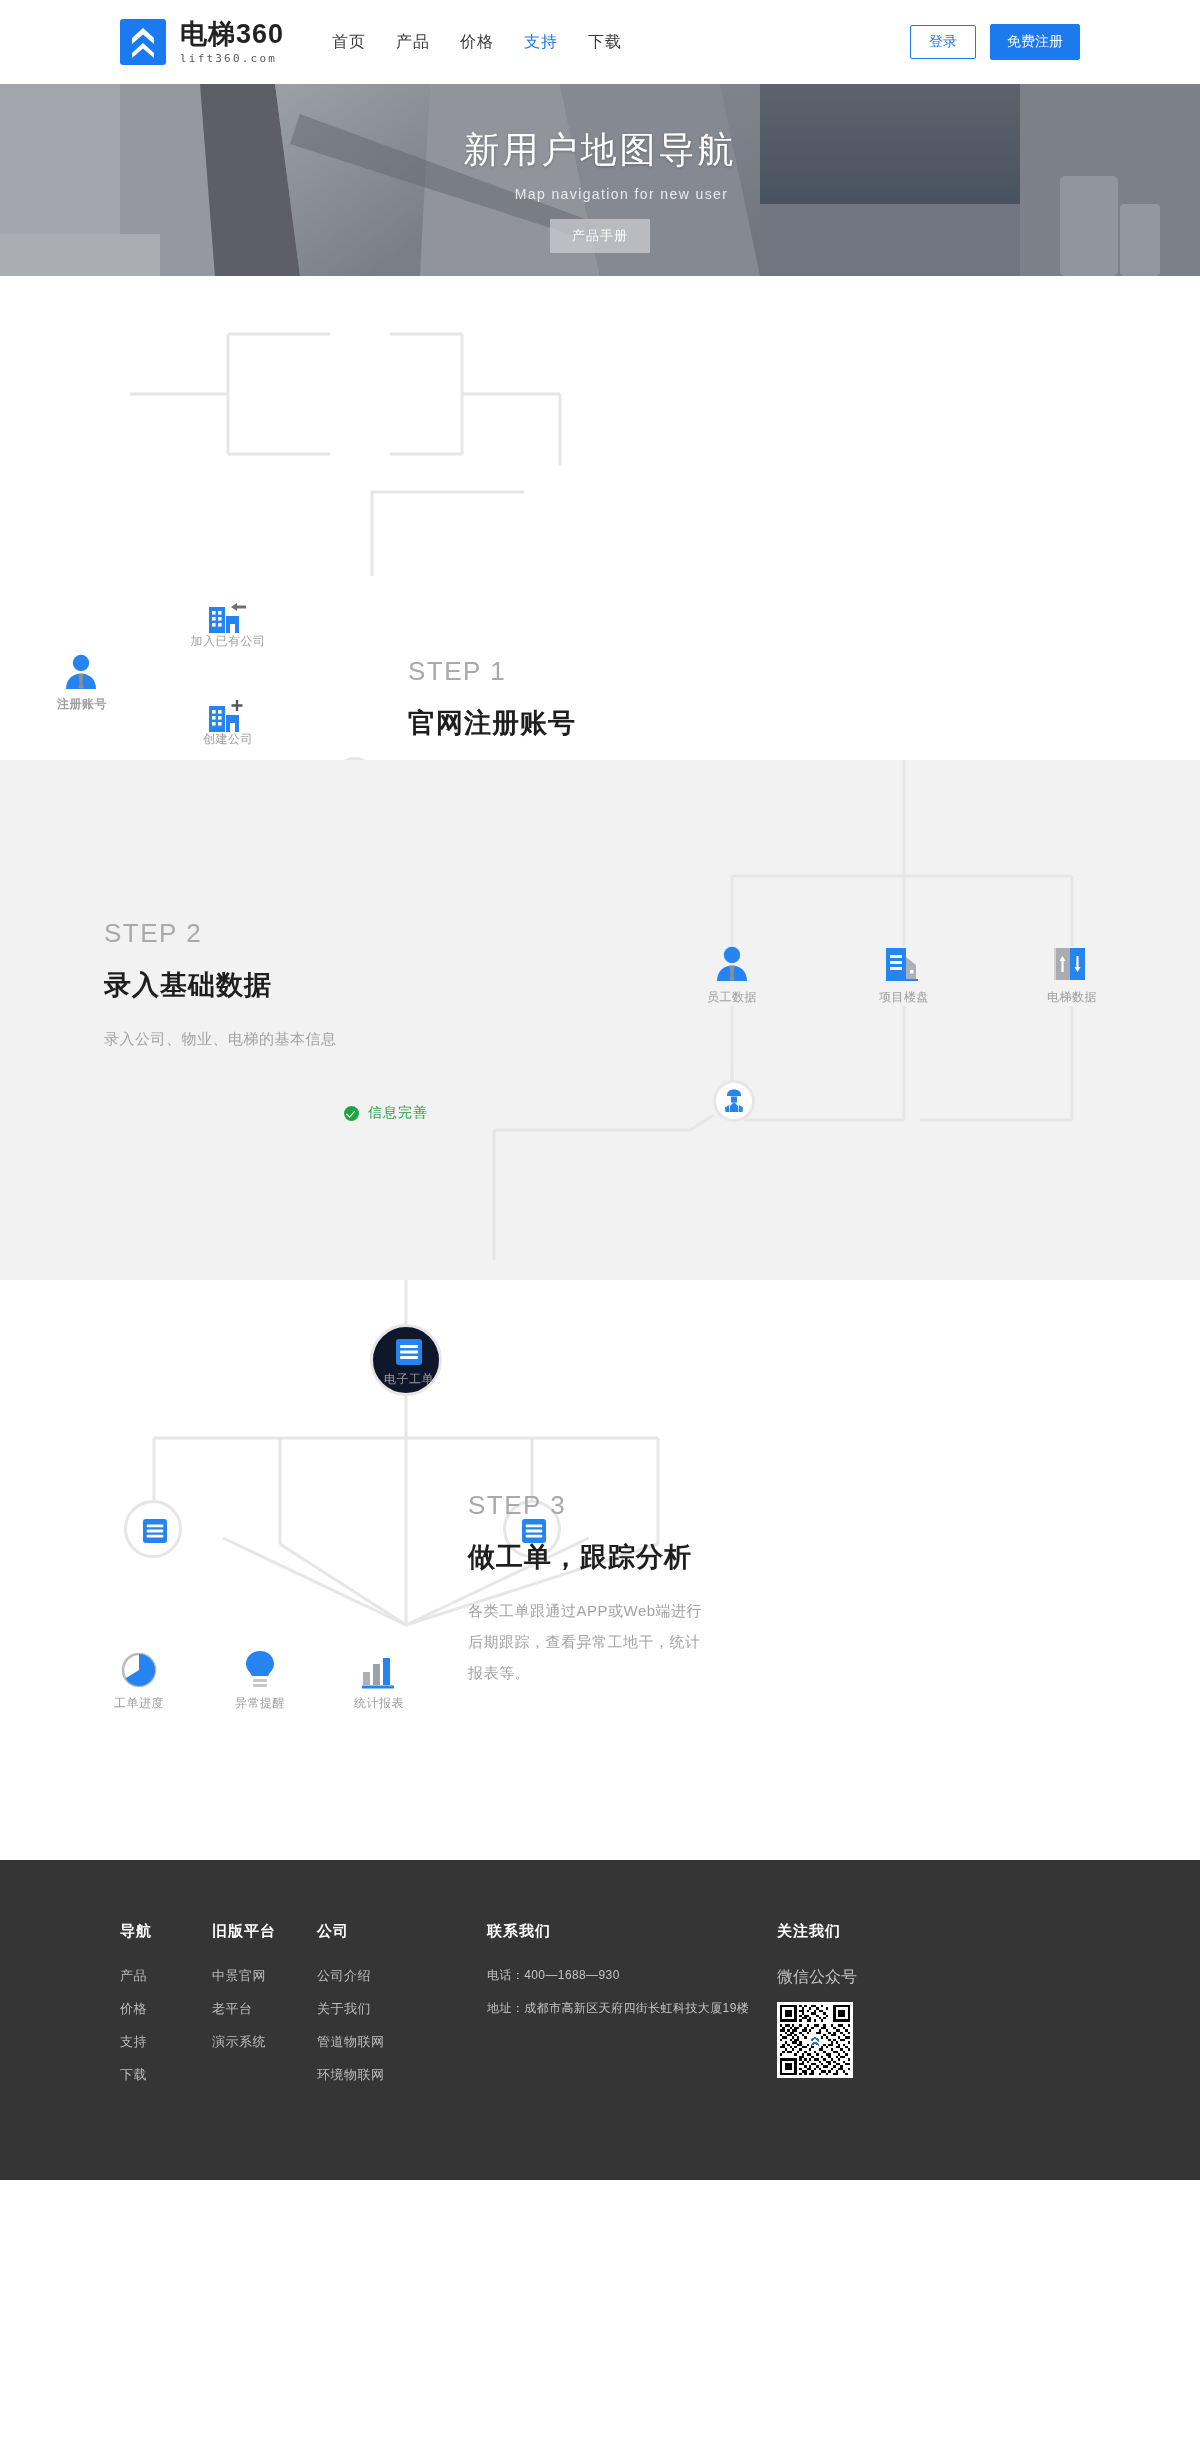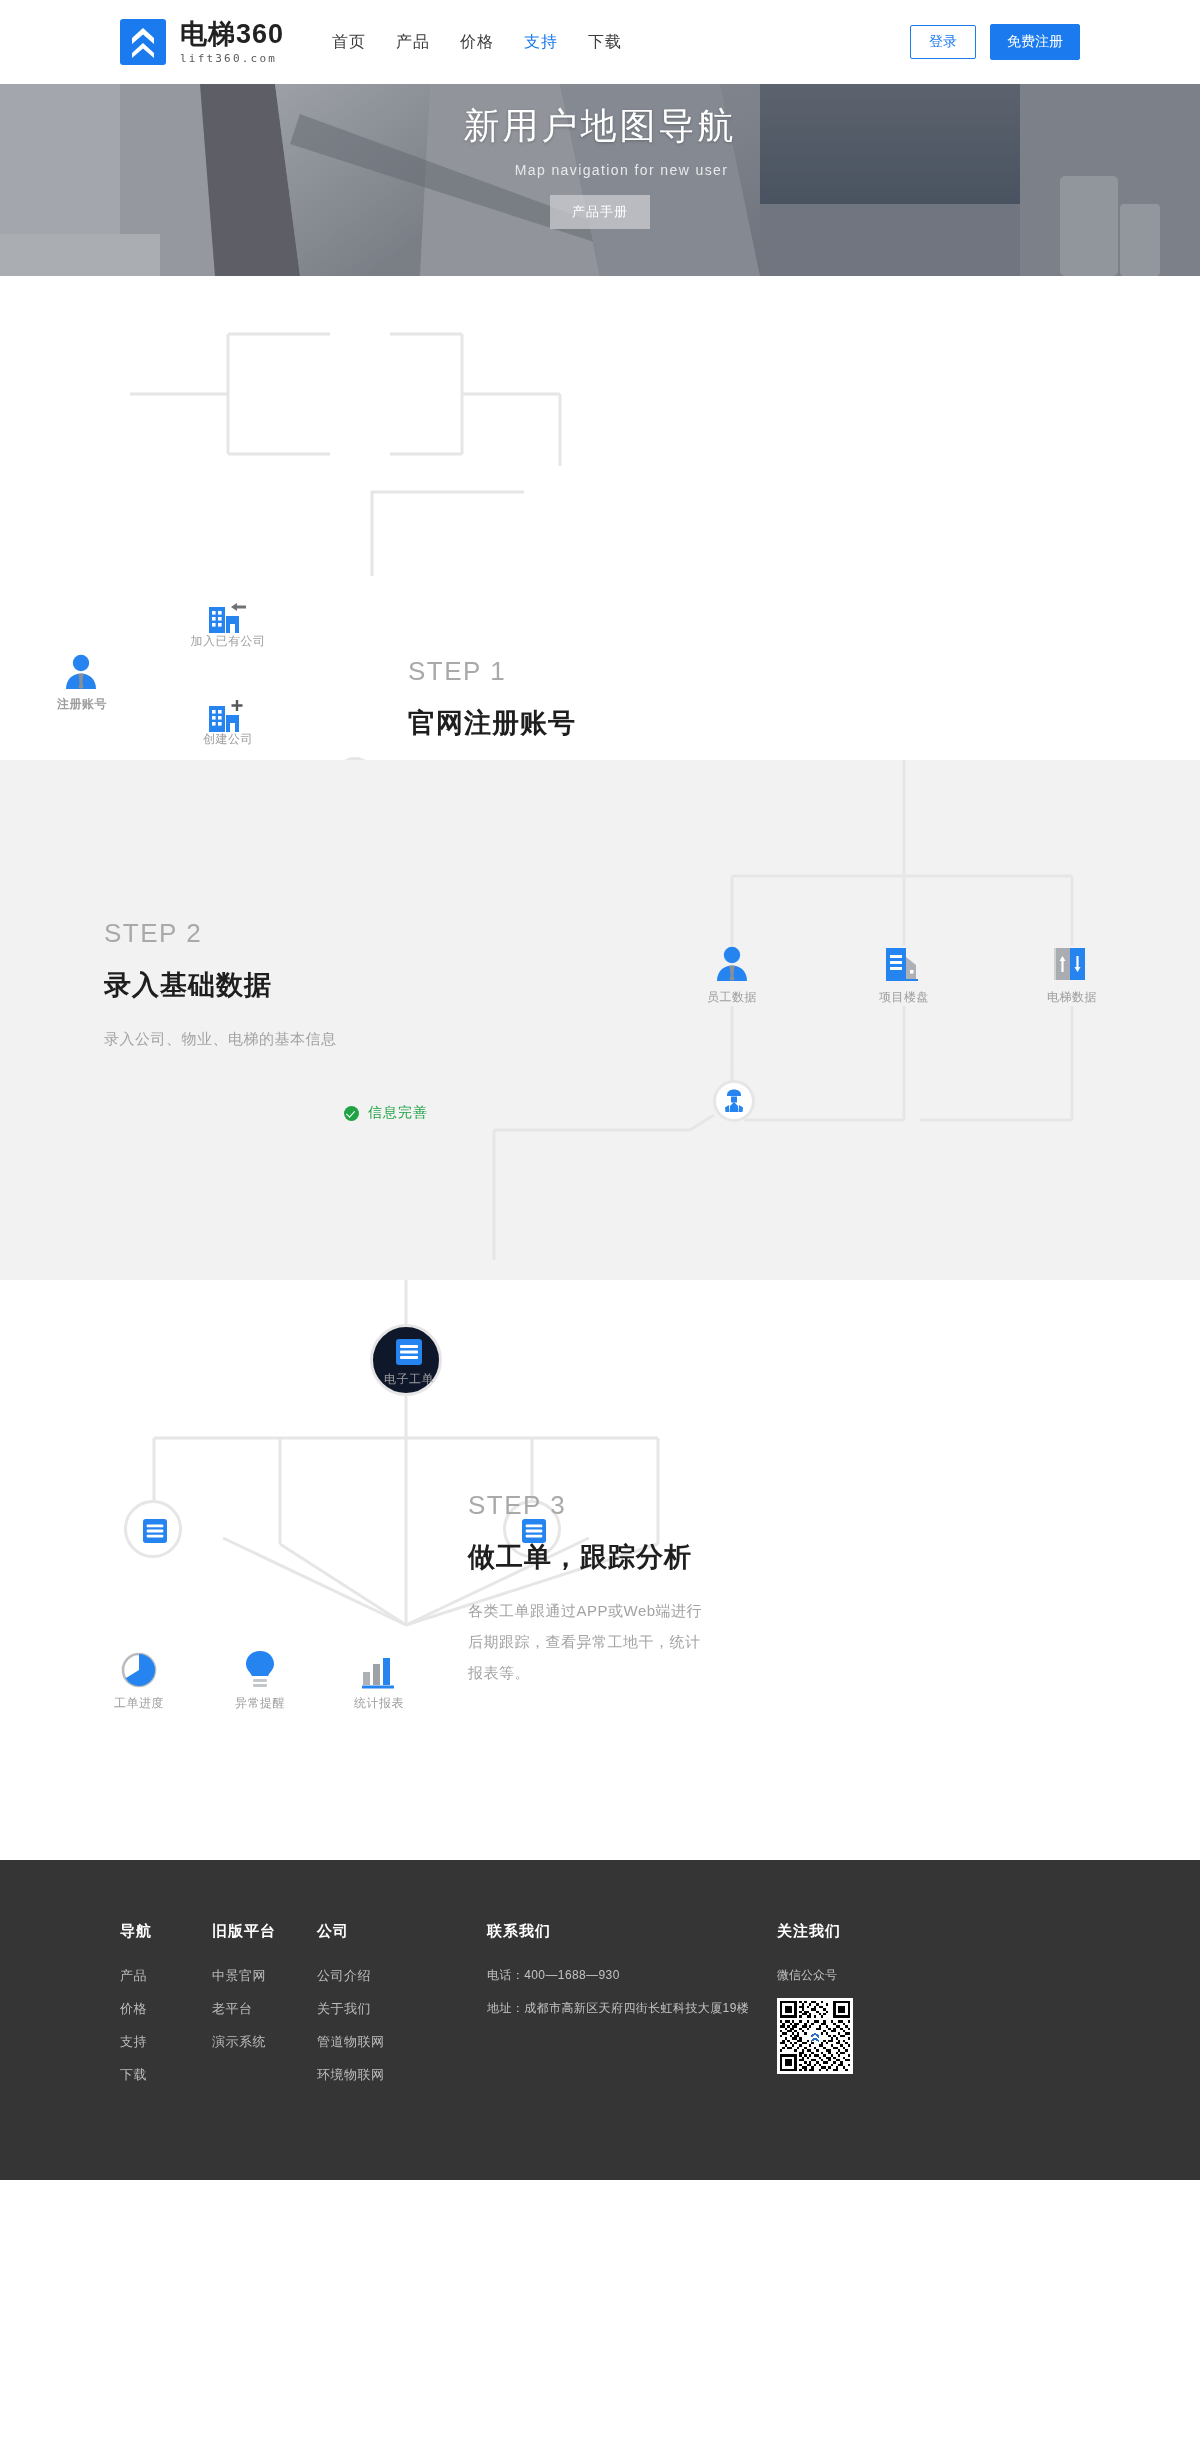--- a/index.html
+++ b/index.html
@@ -68,21 +68,21 @@
     background: #7d828a;
   }
   .hero-photo { position: absolute; inset: 0; }
   .hero-overlay {
     position: absolute; inset: 0;
     background: rgba(90,95,104,0.34);
   }
   .hero-inner {
     position: relative; z-index: 4; height: 100%;
     display: flex; flex-direction: column; align-items: center;
-    padding-top: 18px;
+    justify-content: center; padding-top: 18px;
   }
   .hero-title {
     font-size: 36px; color: #fff; letter-spacing: 3px;
     font-weight: normal; text-shadow: 0 1px 3px rgba(0,0,0,.25);
   }
   .hero-sub {
     font-size: 14px; color: #e8e9ea; margin-top: 11px; letter-spacing: 1.4px; margin-left: 43px;
   }
   .hero-btn {
     margin-top: 17px;
@@ -151,21 +151,21 @@
   }
   .flink {
     display: block; font-size: 13px; color: #bdbdbd;
     text-decoration: none; margin-bottom: 15px; cursor: pointer;
     letter-spacing: .5px;
   }
   .finfo {
     font-size: 12px; color: #c3c3c3; margin-bottom: 16px;
     letter-spacing: .4px;
   }
-  .qr-cap { font-size: 12px; color: #c3c3c3; margin-bottom: 14px; }
+  .qr-cap { font-size: 16px; color: #c3c3c3; margin-bottom: 14px; }
   .qr { width: 76px; height: 76px; background:#fff; padding:3px; }
   .qr svg { display:block; }
 </style>
 </head>
 <body>
 
 <div class="header">
   <div class="brand">
     <div class="logo-mark">
       <svg width="46" height="46" viewBox="0 0 46 46">

